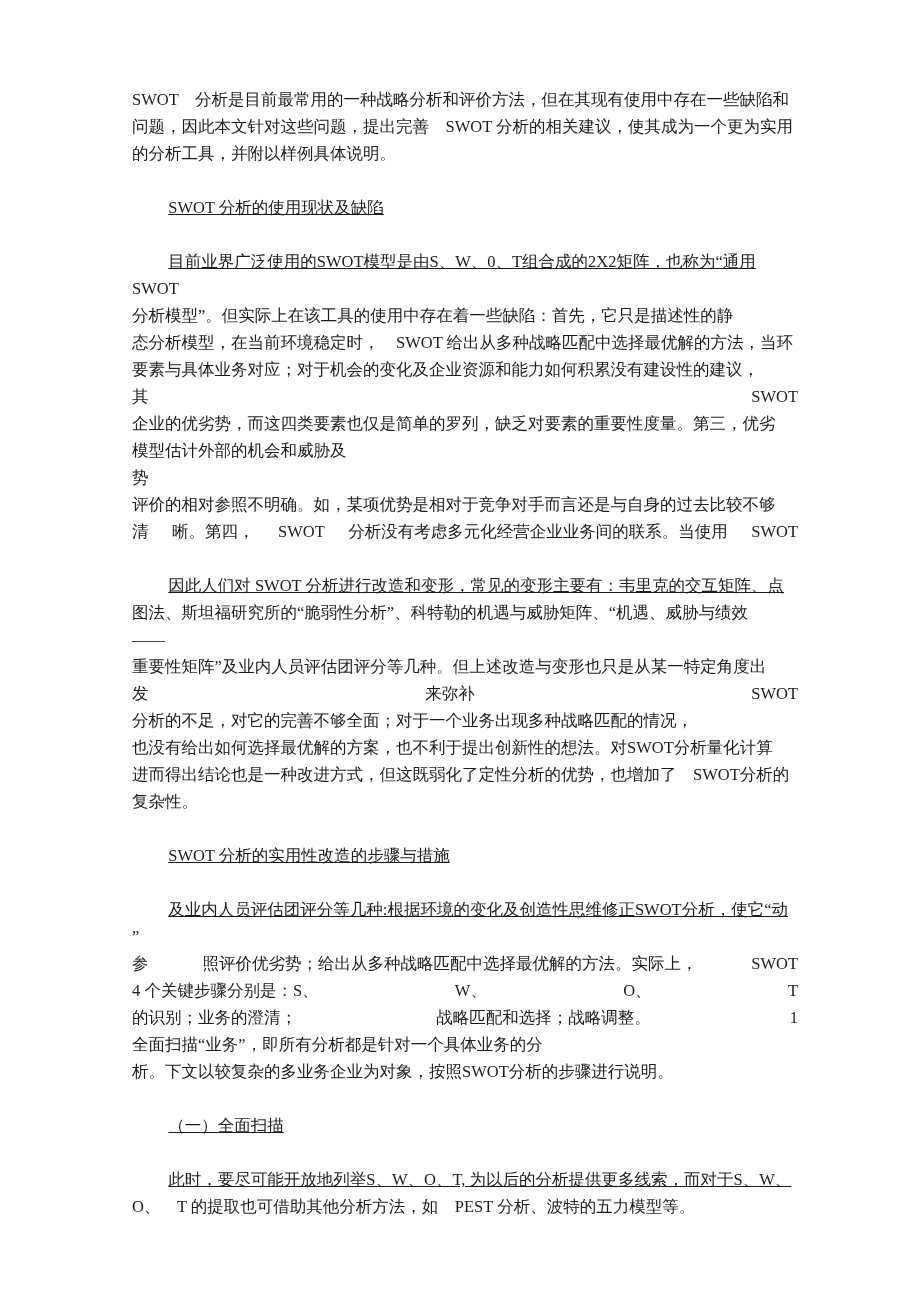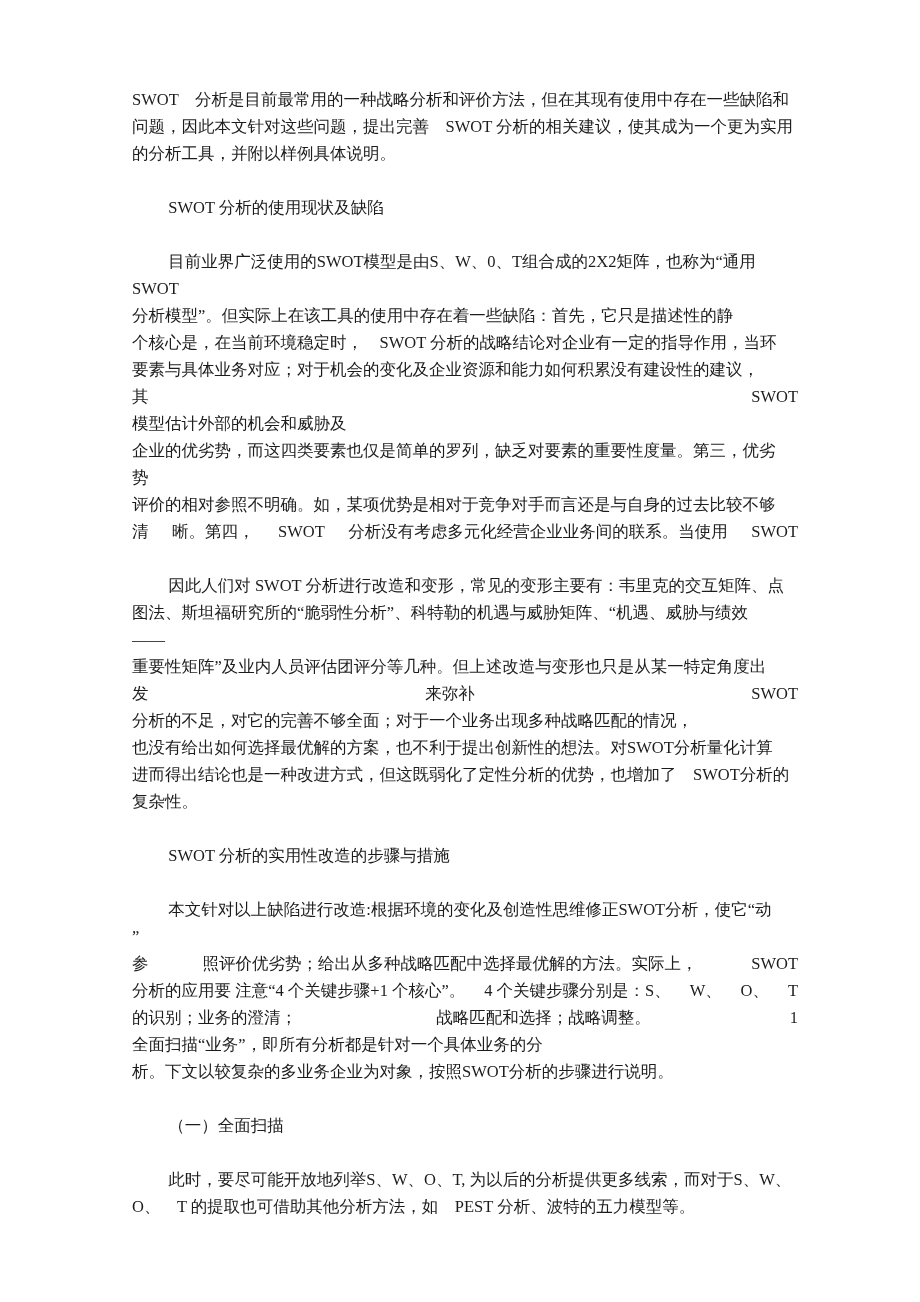--- a/index.html
+++ b/index.html
@@ -26,20 +26,21 @@
     }
     .block:last-child {
       margin-bottom: 0;
     }
     .line {
       white-space: pre-wrap;
       min-height: 27px;
     }
     .line.indent {
       text-indent: 2.2em;
+      text-decoration: underline;
     }
     .line.spread {
       display: flex;
       justify-content: space-between;
       white-space: pre;
     }
     .seg {
       white-space: pre;
       flex: 0 0 auto;
     }
@@ -54,48 +55,48 @@
         <div class="line">问题，因此本文针对这些问题，提出完善　SWOT 分析的相关建议，使其成为一个更为实用</div>
         <div class="line">的分析工具，并附以样例具体说明。</div>
       </div>
       <div class="block heading">
         <div class="line indent">SWOT 分析的使用现状及缺陷</div>
       </div>
       <div class="block paragraph">
         <div class="line indent">目前业界广泛使用的SWOT模型是由S、W、0、T组合成的2X2矩阵，也称为“通用</div>
         <div class="line">SWOT</div>
         <div class="line">分析模型”。但实际上在该工具的使用中存在着一些缺陷：首先，它只是描述性的静</div>
-        <div class="line">个核心是，在当前环境稳定时，　SWOT 分析的战略结论对企业有一定的指导作用，当环</div>
+        <div class="line">态分析模型，在当前环境稳定时，　SWOT 给出从多种战略匹配中选择最优解的方法，当环</div>
         <div class="line">要素与具体业务对应；对于机会的变化及企业资源和能力如何积累没有建设性的建议，</div>
         <div class="line spread"><span class="seg">其</span><span class="seg">SWOT</span></div>
+        <div class="line">企业的优劣势，而这四类要素也仅是简单的罗列，缺乏对要素的重要性度量。第三，优劣</div>
         <div class="line">模型估计外部的机会和威胁及</div>
-        <div class="line">企业的优劣势，而这四类要素也仅是简单的罗列，缺乏对要素的重要性度量。第三，优劣</div>
         <div class="line">势</div>
         <div class="line">评价的相对参照不明确。如，某项优势是相对于竞争对手而言还是与自身的过去比较不够</div>
         <div class="line spread"><span class="seg">清</span><span class="seg">晰。第四，</span><span class="seg">SWOT</span><span class="seg">分析没有考虑多元化经营企业业务间的联系。当使用</span><span class="seg">SWOT</span></div>
       </div>
       <div class="block paragraph">
         <div class="line indent">因此人们对 SWOT 分析进行改造和变形，常见的变形主要有：韦里克的交互矩阵、点</div>
         <div class="line">图法、斯坦福研究所的“脆弱性分析”、科特勒的机遇与威胁矩阵、“机遇、威胁与绩效</div>
         <div class="line">——</div>
         <div class="line">重要性矩阵”及业内人员评估团评分等几种。但上述改造与变形也只是从某一特定角度出</div>
         <div class="line spread"><span class="seg">发</span><span class="seg">来弥补</span><span class="seg">SWOT</span></div>
         <div class="line">分析的不足，对它的完善不够全面；对于一个业务出现多种战略匹配的情况，</div>
         <div class="line">也没有给出如何选择最优解的方案，也不利于提出创新性的想法。对SWOT分析量化计算</div>
         <div class="line">进而得出结论也是一种改进方式，但这既弱化了定性分析的优势，也增加了　SWOT分析的</div>
         <div class="line">复杂性。</div>
       </div>
       <div class="block heading">
         <div class="line indent">SWOT 分析的实用性改造的步骤与措施</div>
       </div>
       <div class="block paragraph">
-        <div class="line indent">本文针对以上缺陷进行改造:根据环境的变化及创造性思维修正SWOT分析，使它“动</div>
+        <div class="line indent">及业内人员评估团评分等几种:根据环境的变化及创造性思维修正SWOT分析，使它“动</div>
         <div class="line">”</div>
         <div class="line spread"><span class="seg">参</span><span class="seg">照评价优劣势；给出从多种战略匹配中选择最优解的方法。实际上，</span><span class="seg">SWOT</span></div>
-        <div class="line spread"><span class="seg">分析的应用要 注意“4 个关键步骤+1 个核心”。</span><span class="seg">4 个关键步骤分别是：S、</span><span class="seg">W、</span><span class="seg">O、</span><span class="seg">T</span></div>
+        <div class="line spread"><span class="seg">4 个关键步骤分别是：S、</span><span class="seg">W、</span><span class="seg">O、</span><span class="seg">T</span></div>
         <div class="line spread"><span class="seg">的识别；业务的澄清；</span><span class="seg">战略匹配和选择；战略调整。</span><span class="seg">1</span></div>
         <div class="line">全面扫描“业务”，即所有分析都是针对一个具体业务的分</div>
         <div class="line">析。下文以较复杂的多业务企业为对象，按照SWOT分析的步骤进行说明。</div>
       </div>
       <div class="block heading">
         <div class="line indent">（一）全面扫描</div>
       </div>
       <div class="block paragraph">
         <div class="line indent">此时，要尽可能开放地列举S、W、O、T, 为以后的分析提供更多线索，而对于S、W、</div>
         <div class="line">O、　T 的提取也可借助其他分析方法，如　PEST 分析、波特的五力模型等。</div>

